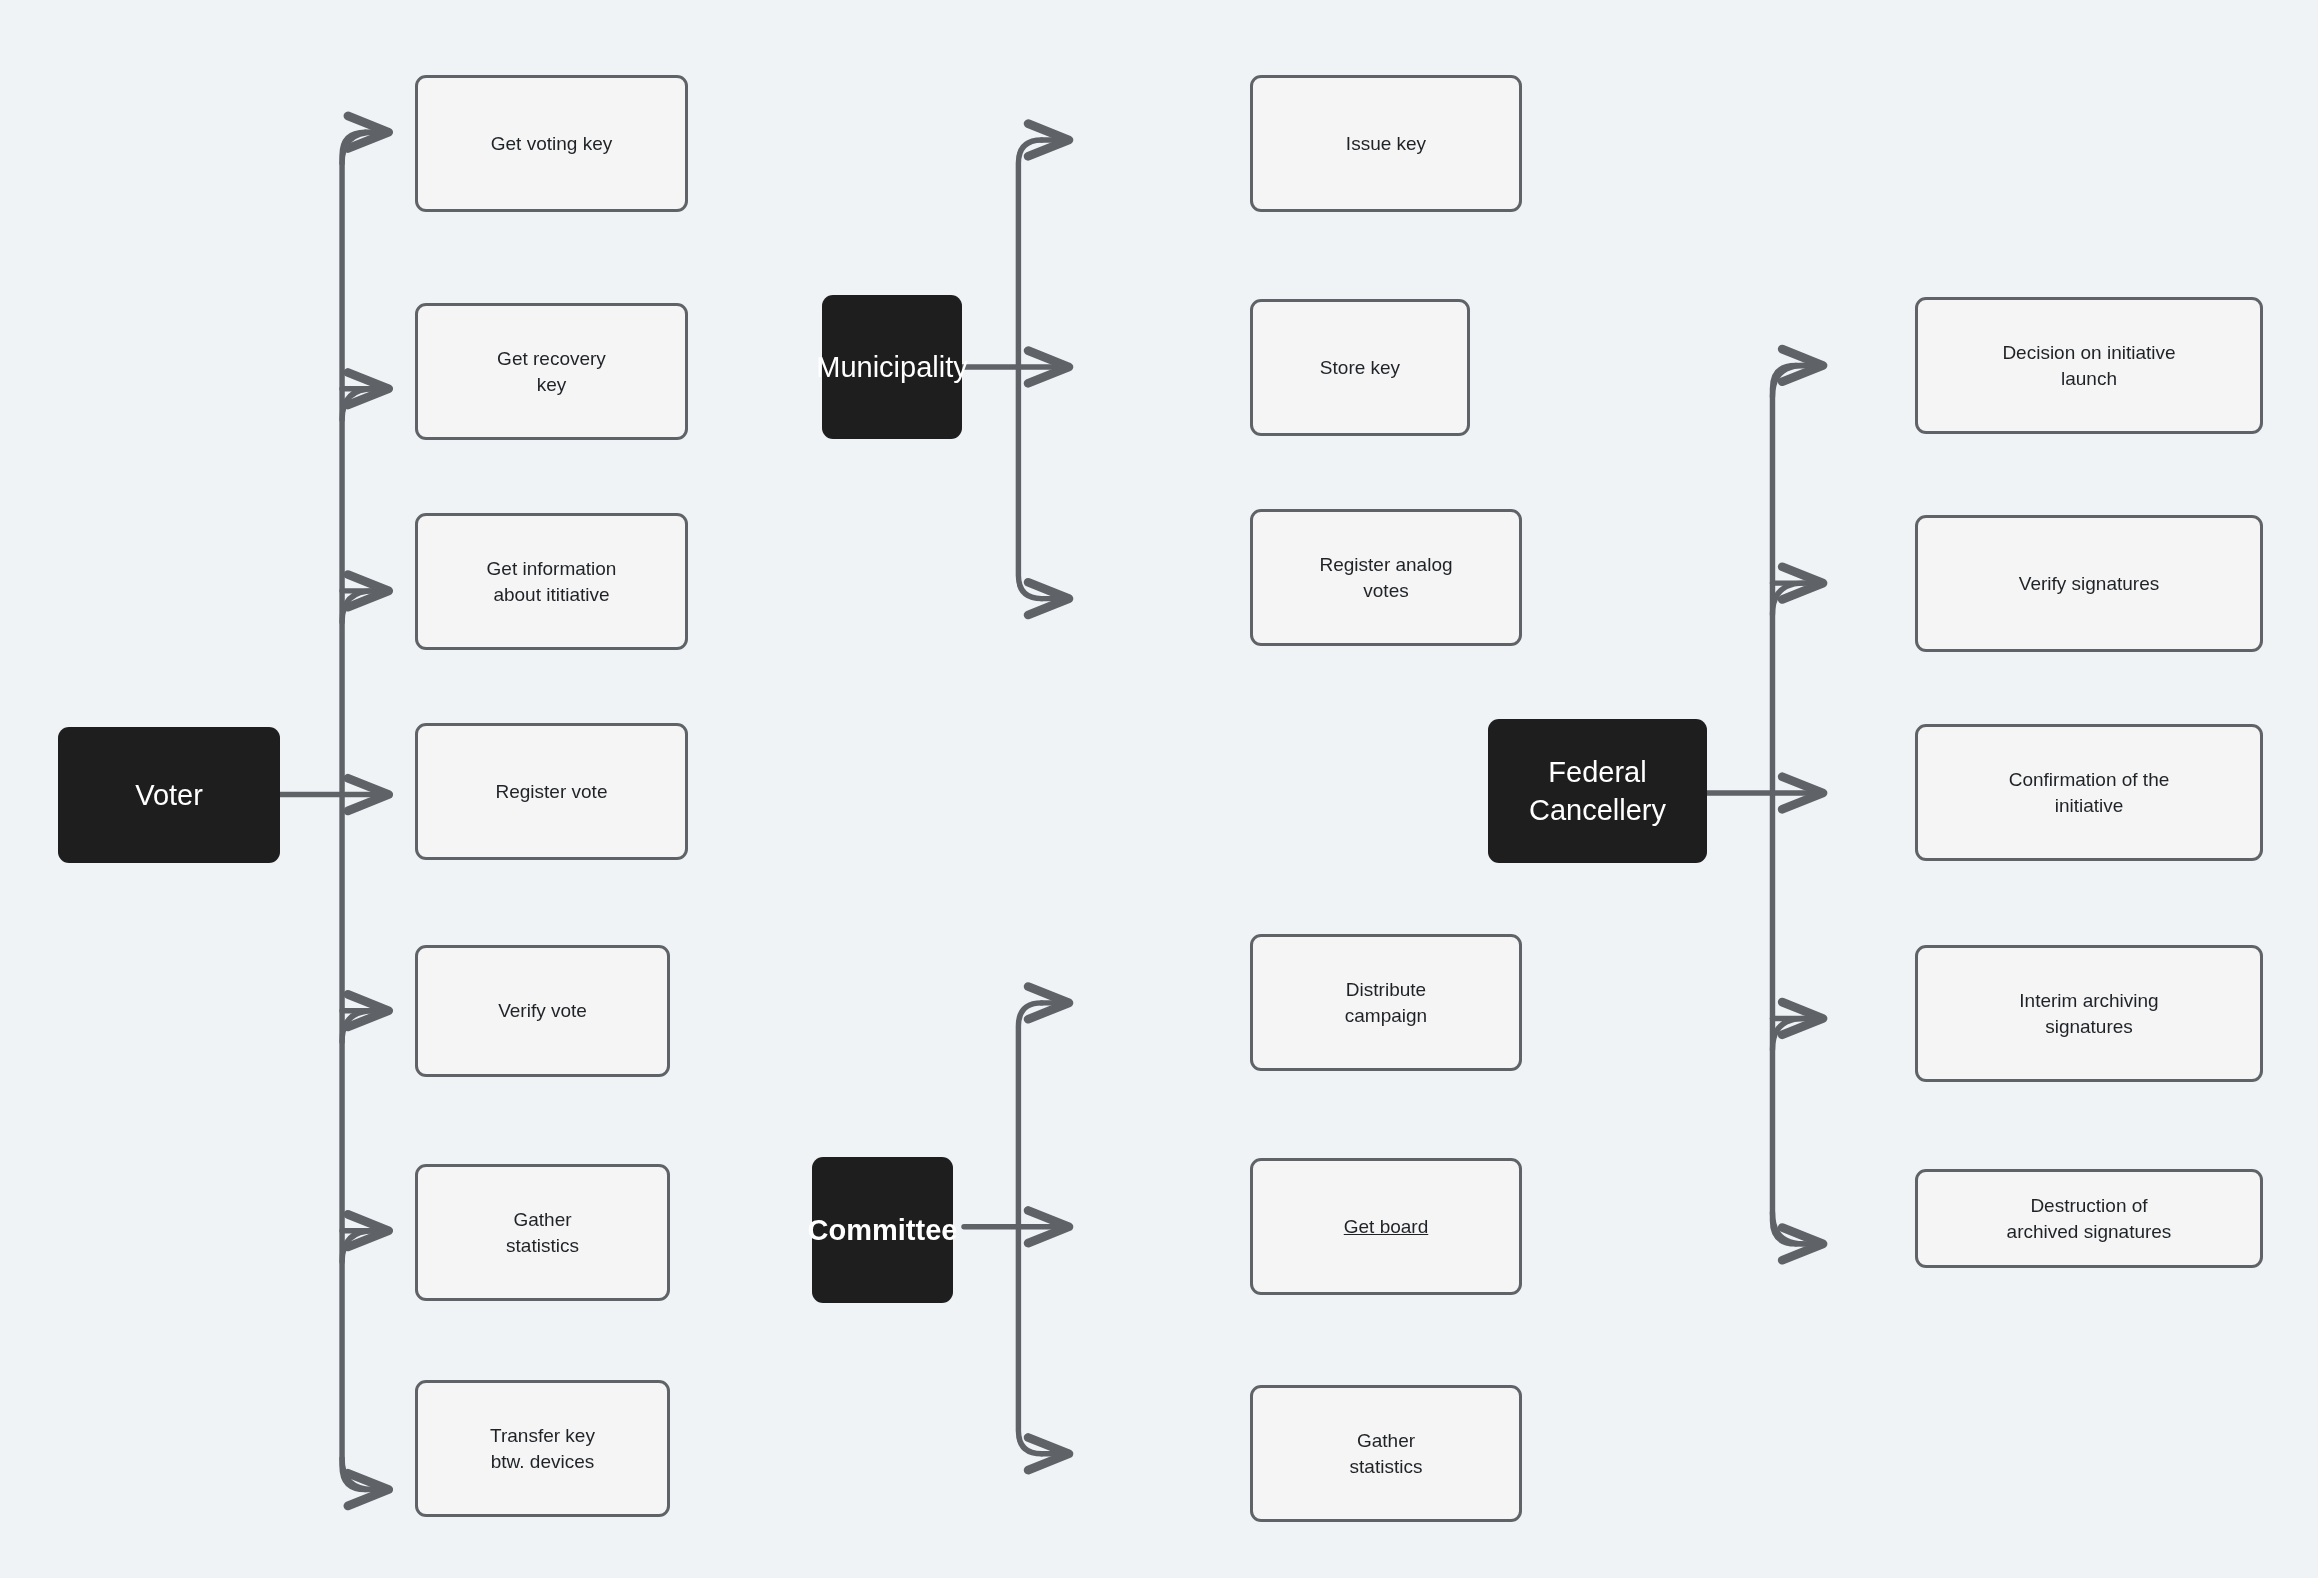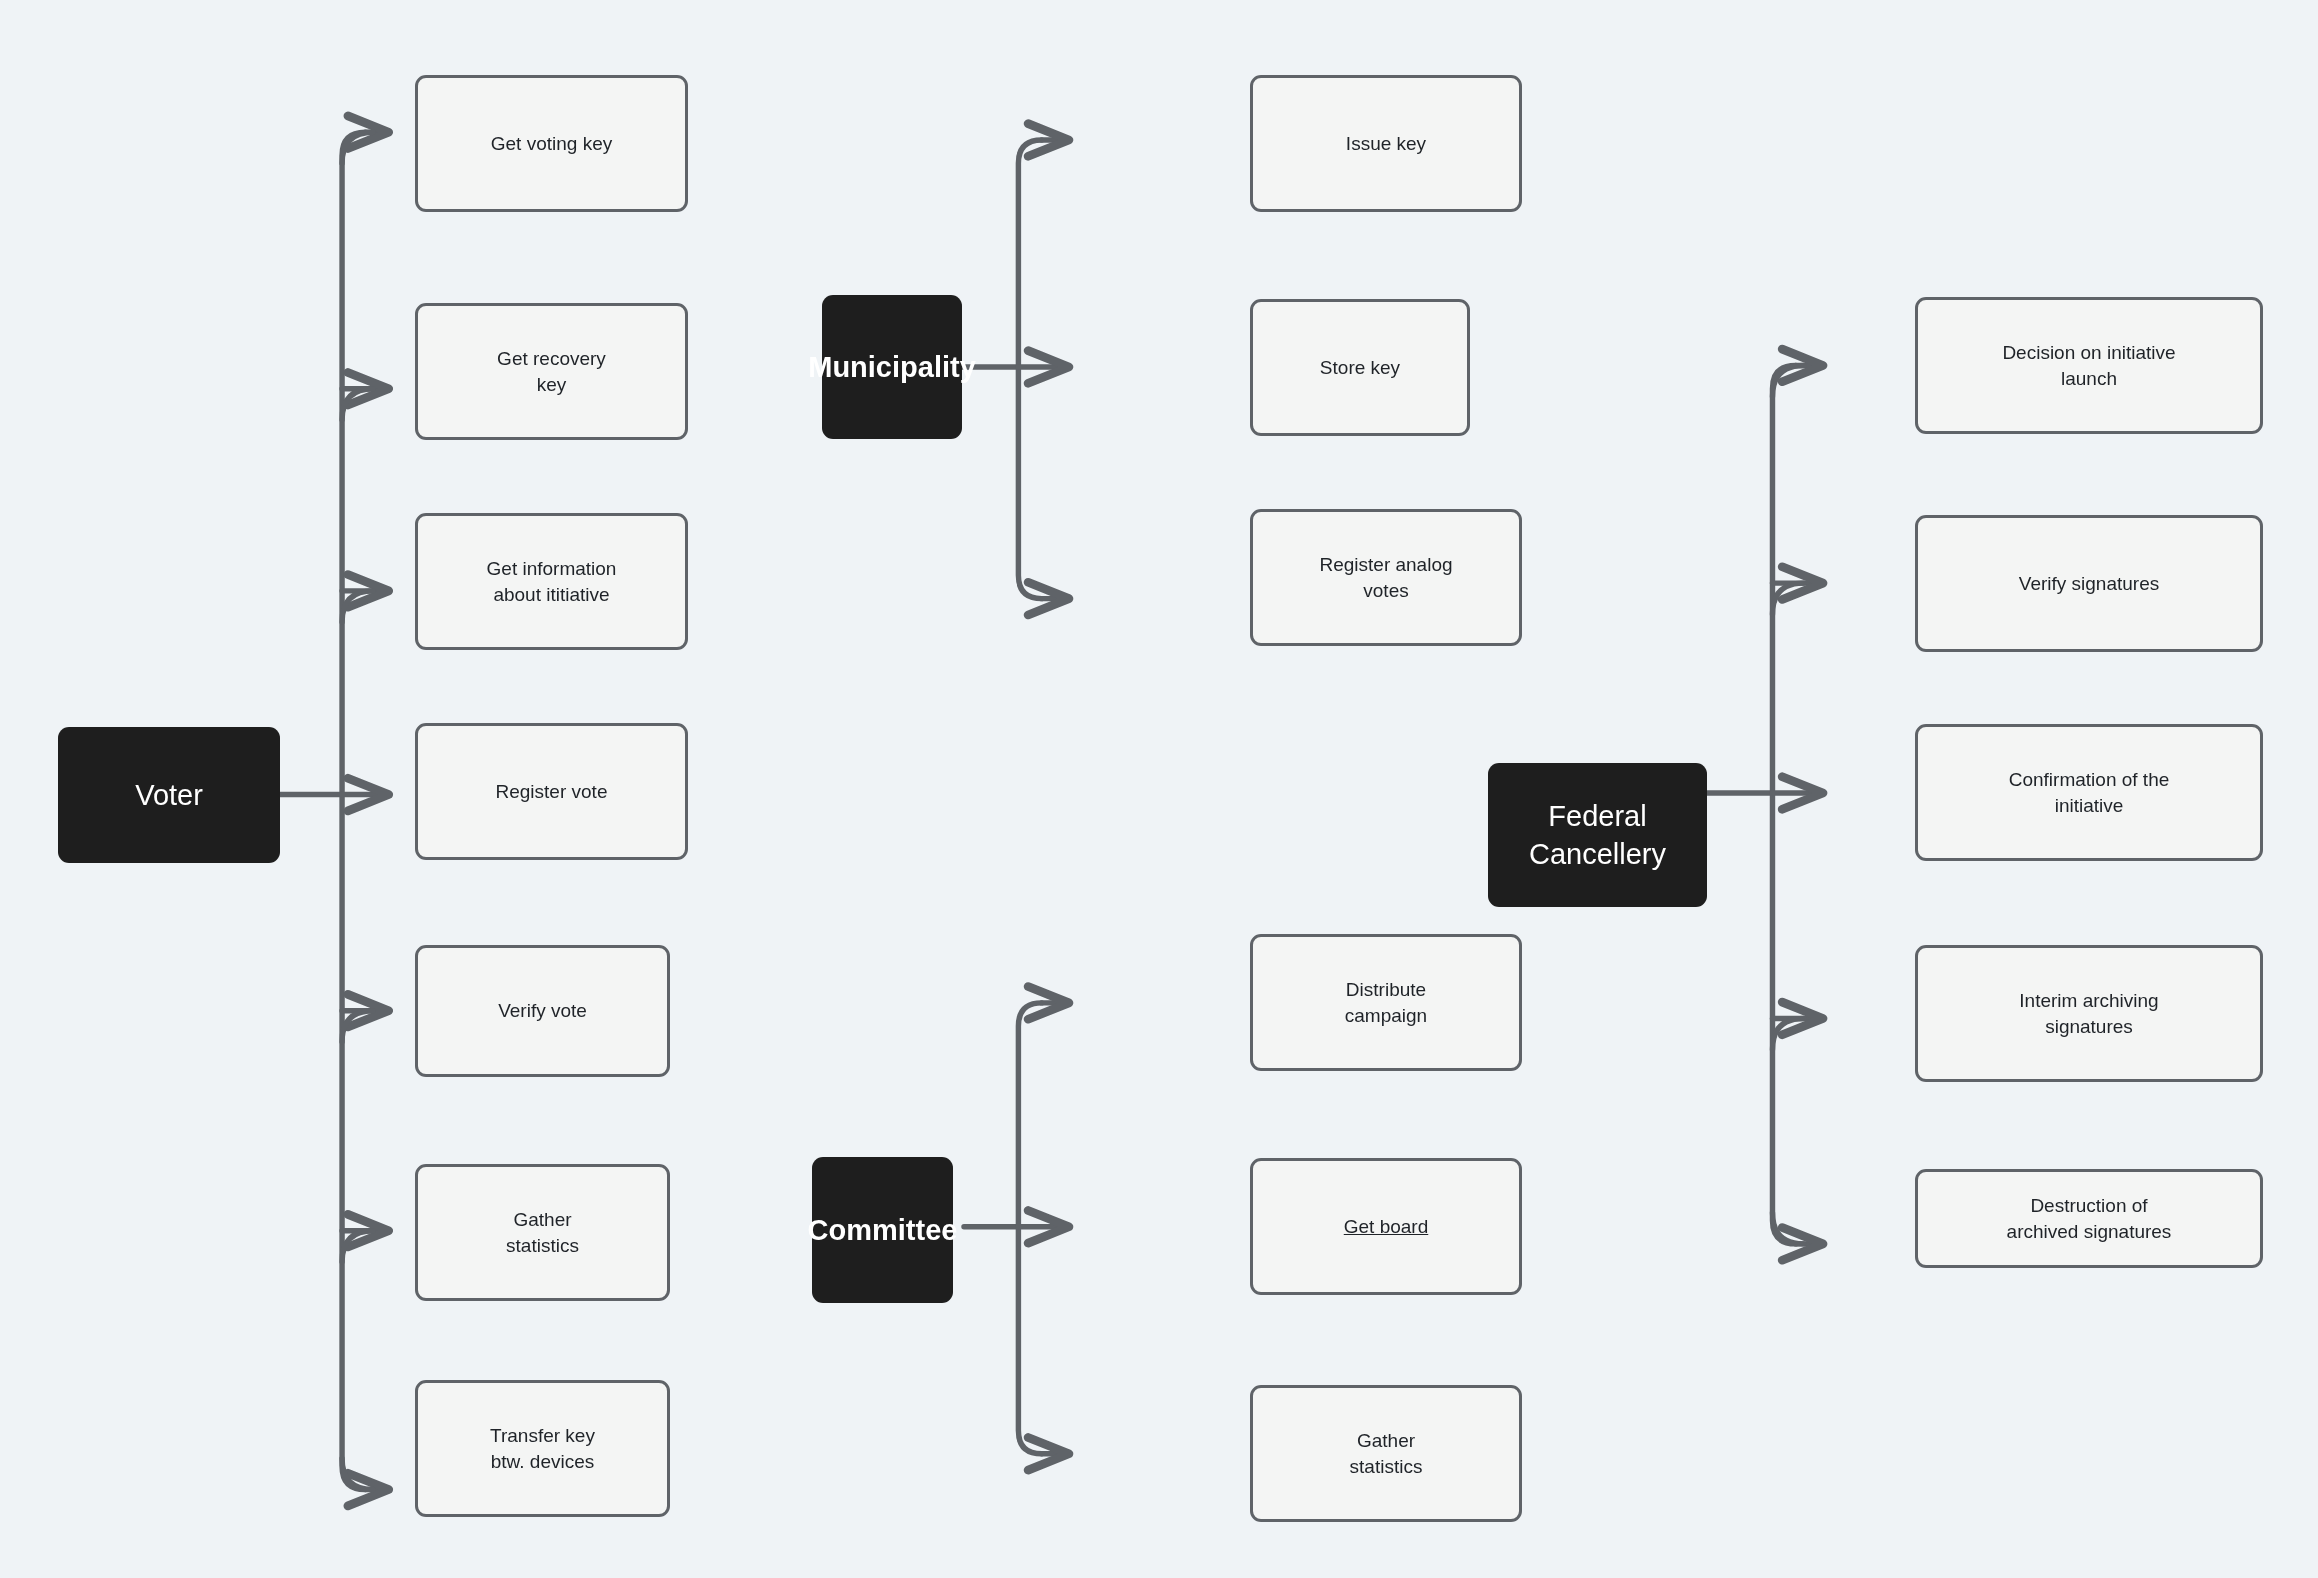--- a/index.html
+++ b/index.html
@@ -124,29 +124,29 @@
       <path d="M2280,790 Q2280,750 2320,750"></path>
       <path d="M2280,1350 Q2280,1310 2320,1310"></path>
       <path d="M2280,1560 Q2280,1600 2320,1600"></path>
     </g>
   </svg>
 
   <div class="node node-actor" style="left:58px; top:727px; width:222px; height:136px;">
     <span class="node-label">Voter</span>
   </div>
 
-  <div class="node node-actor" style="left:822px; top:295px; width:140px; height:144px;font-weight:bold;">
+  <div class="node node-actor" style="left:822px; top:295px; width:140px; height:144px;">
     <span class="node-label">Municipality</span>
   </div>
 
   <div class="node node-actor" style="left:812px; top:1157px; width:141px; height:146px;font-weight:bold;">
     <span class="node-label">Committee</span>
   </div>
 
-  <div class="node node-actor" style="left:1488px; top:719px; width:219px; height:144px;margin-top:44px;">
+  <div class="node node-actor" style="left:1488px; top:719px; width:219px; height:144px;">
     <span class="node-label">Federal
 Cancellery</span>
   </div>
 
   <div class="node node-task" style="left:415px; top:75px; width:273px; height:137px;">
     <span class="node-label">Get voting key</span>
   </div>
 
   <div class="node node-task" style="left:415px; top:303px; width:273px; height:137px;">
     <span class="node-label">Get recovery

